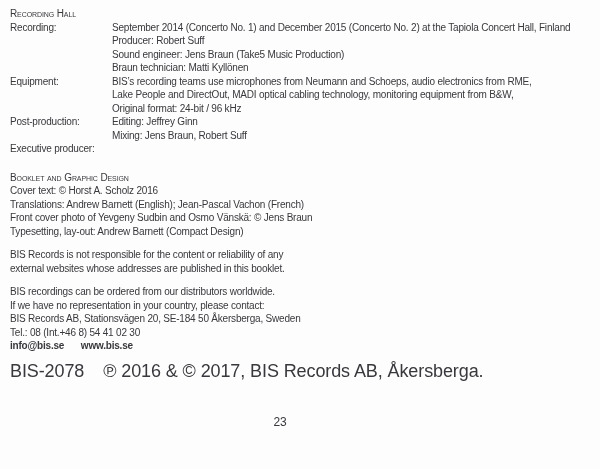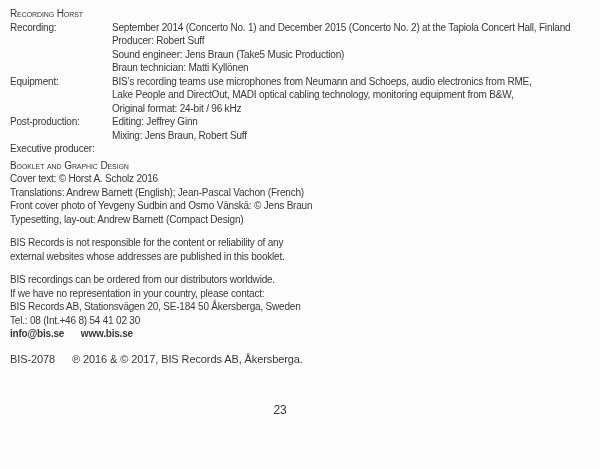--- a/index.html
+++ b/index.html
@@ -15,47 +15,47 @@
     overflow: hidden;
   }
   .heading {
     font-variant: small-caps;
     letter-spacing: -0.1px;
   }
   .datarow { display: flex; }
   .datarow .label { flex: 0 0 102px; white-space: nowrap; }
   .datarow .value { flex: 1 1 auto; }
   .line { white-space: nowrap; }
-  .section-booklet { margin-top: 3px; }
+  .section-booklet { margin-top: 15px; }
   .para-disclaimer { margin-top: 10px; }
   .para-ordering { margin-top: 10px; }
   .bold-line { font-weight: bold; }
   .bold-line .email { margin-right: 14px; }
   .footer-line {
     margin-top: 10px;
-    font-size: 11px;
+    font-size: 18px;
     line-height: 17px;
     letter-spacing: -0.1px;
     white-space: nowrap;
   }
   .footer-line .catalogue { margin-right: 14px; }
   .page-number-wrap {
     margin-top: 36px;
     width: 540px;
     text-align: center;
     font-size: 12px;
   }
 </style>
 </head>
 <body>
 
 <div>
 
   <section>
-    <div class="heading">Recording Horst</div>
+    <div class="heading">Recording Hall</div>
 
     <div class="datarow">
       <div class="label">Recording:</div>
       <div class="value">
         <div class="line">September 2014 (Concerto No. 1) and December 2015 (Concerto No. 2) at the Tapiola Concert Hall, Finland</div>
         <div class="line">Producer: Robert Suff</div>
         <div class="line">Sound engineer: Jens Braun (Take5 Music Production)</div>
         <div class="line">Braun technician: Matti Kyllönen</div>
       </div>
     </div>

